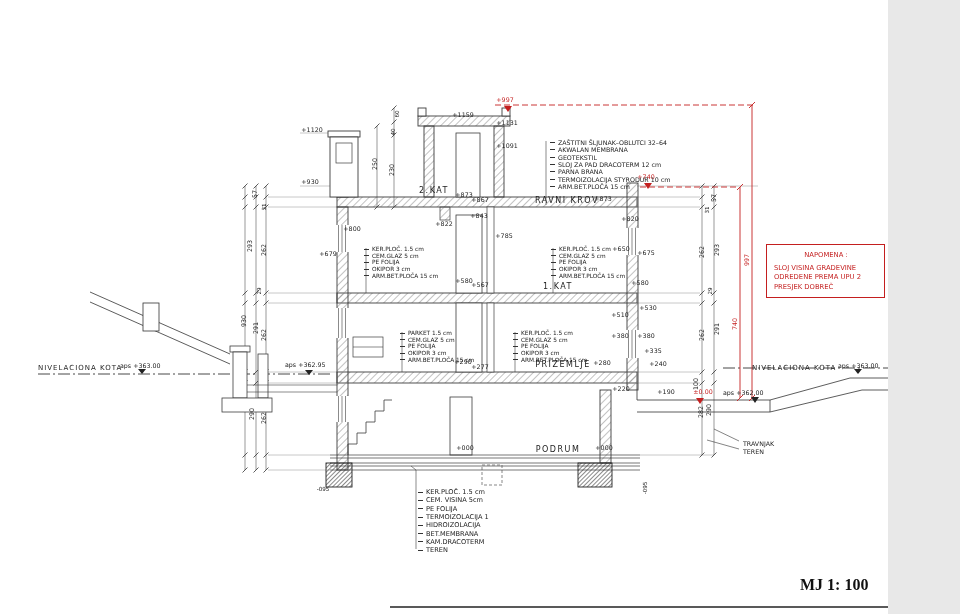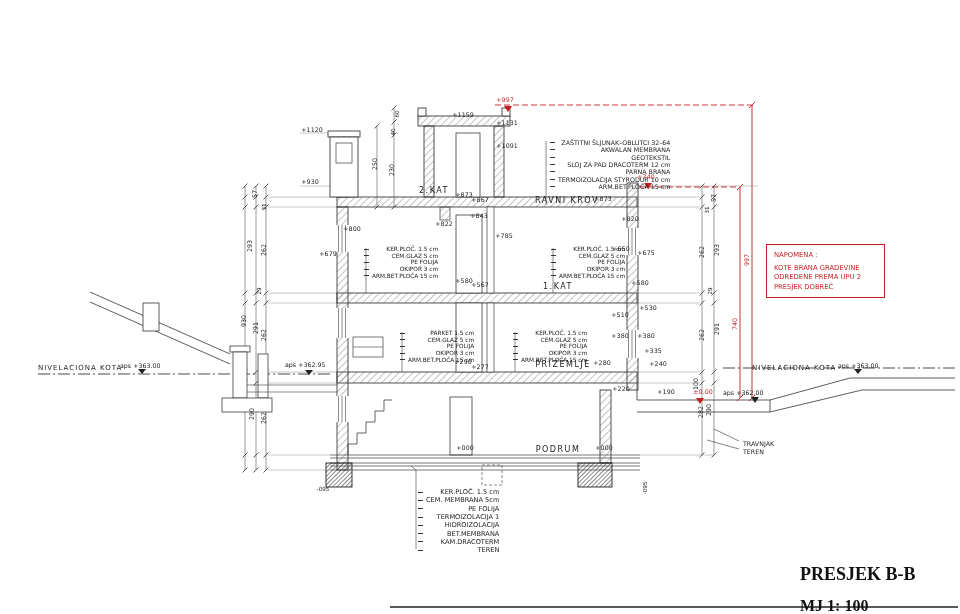--- a/index.html
+++ b/index.html
@@ -1,42 +1,42 @@
 <!DOCTYPE html>
 <html><head>
 <meta charset="utf-8">
 <style>
   html,body{margin:0;padding:0;background:#e8e8e8;}
-  .page{position:relative;width:960px;height:614px;background:#ffffff;overflow:hidden;
+  .page{position:relative;width:888px;height:614px;background:#ffffff;overflow:hidden;
         font-family:"DejaVu Sans",sans-serif;}
   .page svg{position:absolute;left:0;top:0;}
   
   .t{font-family:"DejaVu Sans",sans-serif;font-size:6.3px;fill:#222;text-anchor:middle;}
   .sm{font-size:5.6px;}
   .red{fill:#c41f1f;}
   .room{font-size:8px;letter-spacing:1.5px;fill:#222;}
   .niv{font-size:7px;letter-spacing:1px;text-anchor:start;}
   .start{text-anchor:start;}
   
   .legend{position:absolute;color:#222;}
-  .legend .li{display:flex;align-items:center;white-space:nowrap;justify-content:space-between;}
+  .legend .li{display:flex;align-items:center;white-space:nowrap;}
   .legend .li i{width:5px;border-top:0.9px solid #333;margin-right:3px;flex:none;}
   .lg-roof{left:550px;top:139px;font-size:6.3px;}
   .lg-roof .li{height:7.3px;}
   .lg-flr{font-size:5.8px;}
   .lg-flr .li{height:6.6px;}
   .lg-k-l{left:364px;top:246px;}
   .lg-k-r{left:551px;top:246px;}
   .lg-p-l{left:400px;top:330px;}
   .lg-p-r{left:513px;top:330px;}
   .lg-found{left:418px;top:488px;font-size:6.6px;}
   .lg-found .li{height:8.3px;}
   .note{position:absolute;left:766px;top:244px;width:104px;border:1.6px solid #c41f1f;
         color:#c41f1f;font-size:6.8px;line-height:9.5px;padding:6px 6px 5px 7px;}
-  .note .li:first-child{margin-bottom:3px;}
+  .note .li:first-child{margin-bottom:3px;text-align:center;}
   .tblock{position:absolute;left:800px;top:564px;font-family:"Liberation Serif",serif;
           font-weight:bold;color:#111;}
   .tblock .t1{font-size:18px;}
   .tblock .t2{font-size:16px;margin-top:12px;}
 </style>
 </head>
 <body>
 
 <div class="page">
 
@@ -351,21 +351,21 @@
         <span>ARM.BET.PLOČA 15 cm</span>
       </div>
     </div>
 <div class="legend lg-found">
       <div class="li">
         <i></i>
         <span>KER.PLOČ. 1.5 cm</span>
       </div>
       <div class="li">
         <i></i>
-        <span>CEM. MEMBRANA 5cm</span>
+        <span>CEM. VISINA 5cm</span>
       </div>
       <div class="li">
         <i></i>
         <span>PE FOLIJA</span>
       </div>
       <div class="li">
         <i></i>
         <span>TERMOIZOLACIJA 1</span>
       </div>
       <div class="li">
@@ -381,23 +381,22 @@
         <span>KAM.DRACOTERM</span>
       </div>
       <div class="li">
         <i></i>
         <span>TEREN</span>
       </div>
     </div>
 
 <div class="note">
       <div class="li"><span>NAPOMENA :</span></div>
-      <div class="li"><span>KOTE BRANA GRADEVINE</span></div>
+      <div class="li"><span>SLOJ VISINA GRADEVINE</span></div>
       <div class="li"><span>ODREDENE PREMA UPU 2</span></div>
       <div class="li"><span>PRESJEK DOBREČ</span></div>
     </div>
 
 <div class="tblock">
-  <div class="t1">PRESJEK B-B</div>
   <div class="t2">MJ 1: 100</div>
 </div>
 
 </div>
 
 </body></html>

